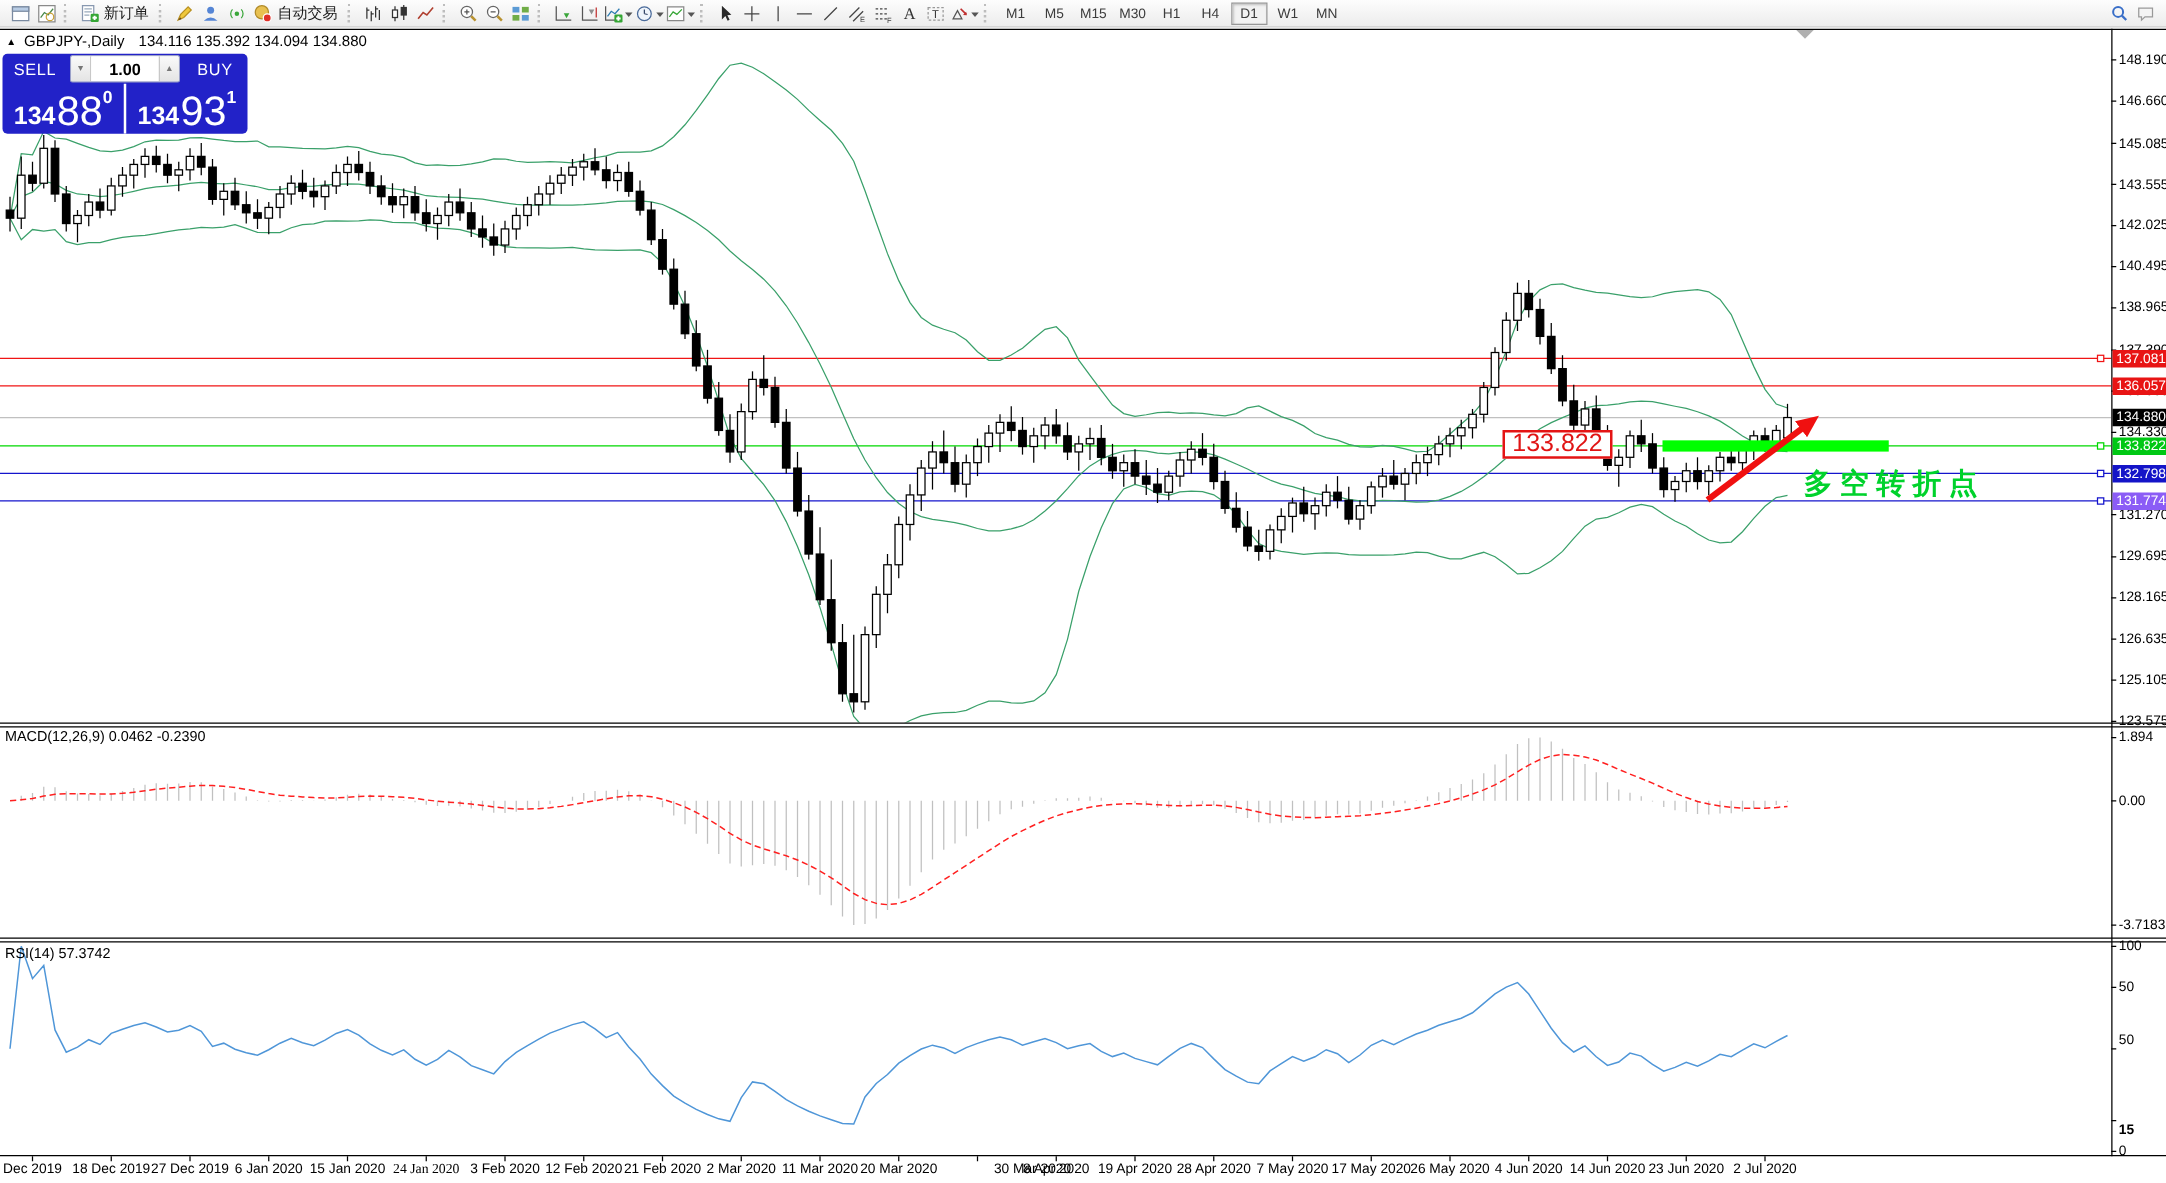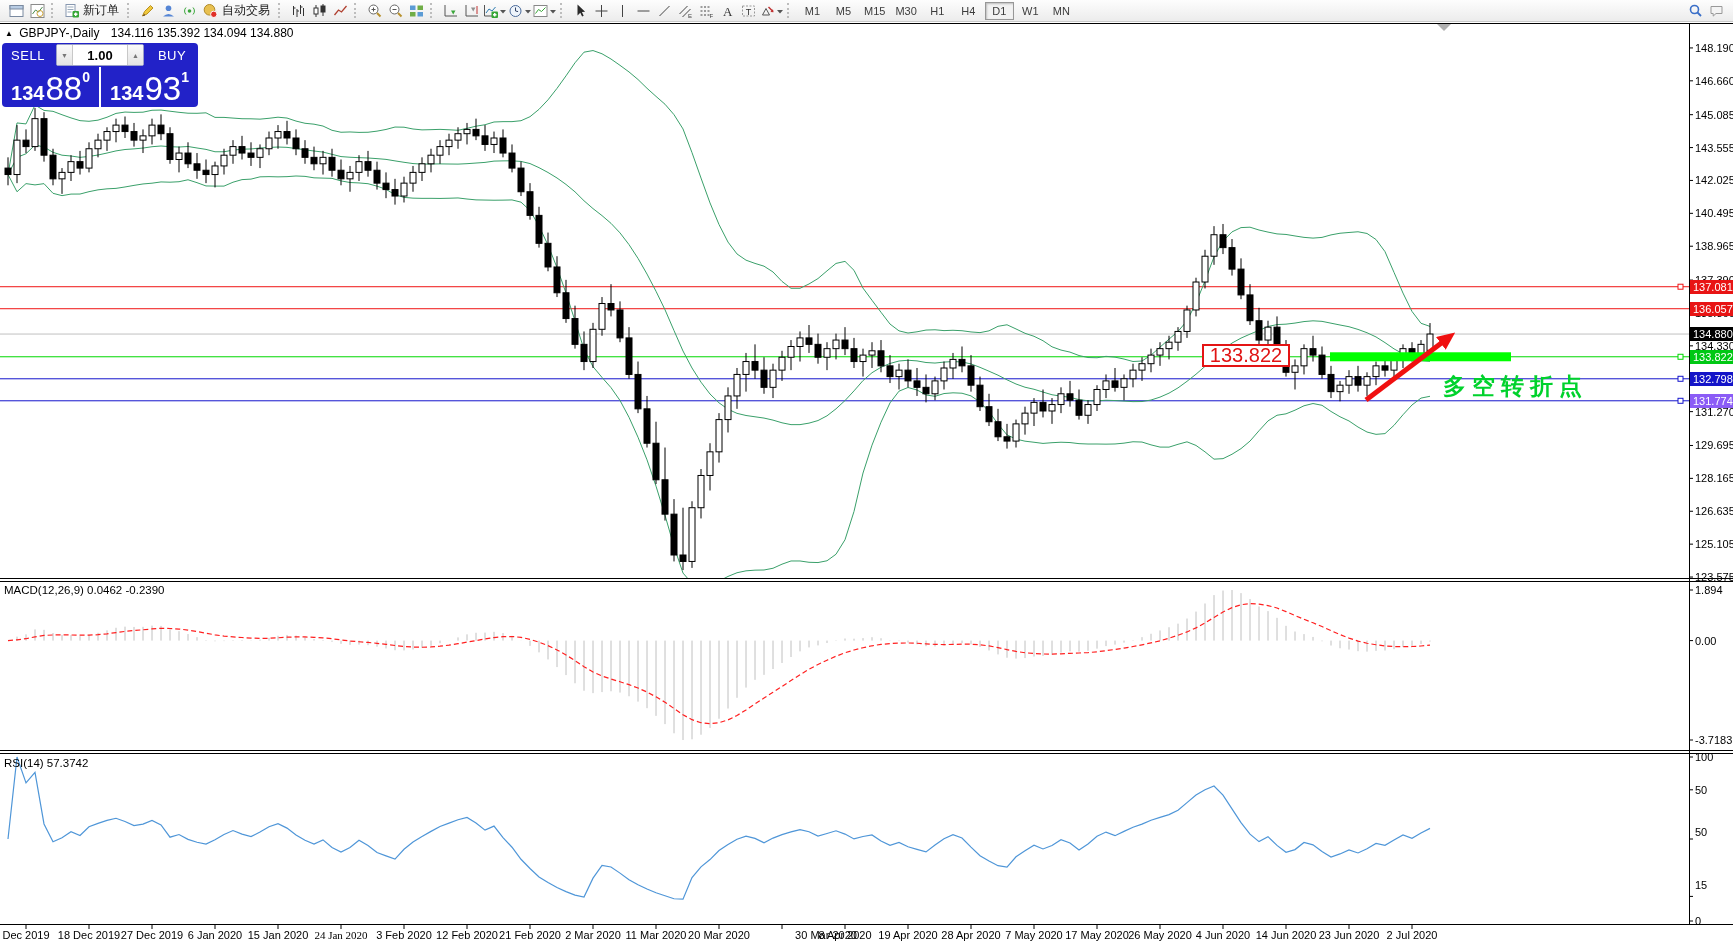--- a/index.html
+++ b/index.html
@@ -925,21 +925,21 @@
     <div class="atick" style="top: 478.371px;">128.165</div>
     <div class="atick" style="top: 511.258px;">126.635</div>
     <div class="atick" style="top: 544.145px;">125.105</div>
     <div class="atick" style="top: 577.033px;">123.575</div>
     <div class="atick" style="top: 590px;">1.894</div>
     <div class="atick" style="top: 640.6px;">0.00</div>
     <div class="atick" style="top: 740px;">-3.7183</div>
     <div class="atick" style="top: 757px;">100</div>
     <div class="atick" style="top: 789.8px;">50</div>
     <div class="atick" style="top: 820px; margin-top: 12px;">50</div>
-    <div class="atick" style="top: 885px;">15</div>
+    <div class="atick" style="top: 904px; font-weight: bold;">15</div>
     <div class="atick" style="top: 921px;">0</div>
     <div class="atag" style="top: 286.722px; background: rgb(232, 20, 20);">137.081</div>
     <div class="atag" style="top: 308.733px; background: rgb(232, 20, 20);">136.057</div>
     <div class="atag" style="top: 334.032px; background: rgb(0, 0, 0);">134.880</div>
     <div class="atag" style="top: 356.774px; background: rgb(0, 200, 20);">133.822</div>
     <div class="atag" style="top: 378.785px; background: rgb(20, 20, 200);">132.798</div>
     <div class="atag" style="top: 400.796px; background: #8b5cf6;">131.774</div>
   </div>
 <div id="date-layer">
     <div class="dlab" style="left: 26px;">Dec 2019</div>

